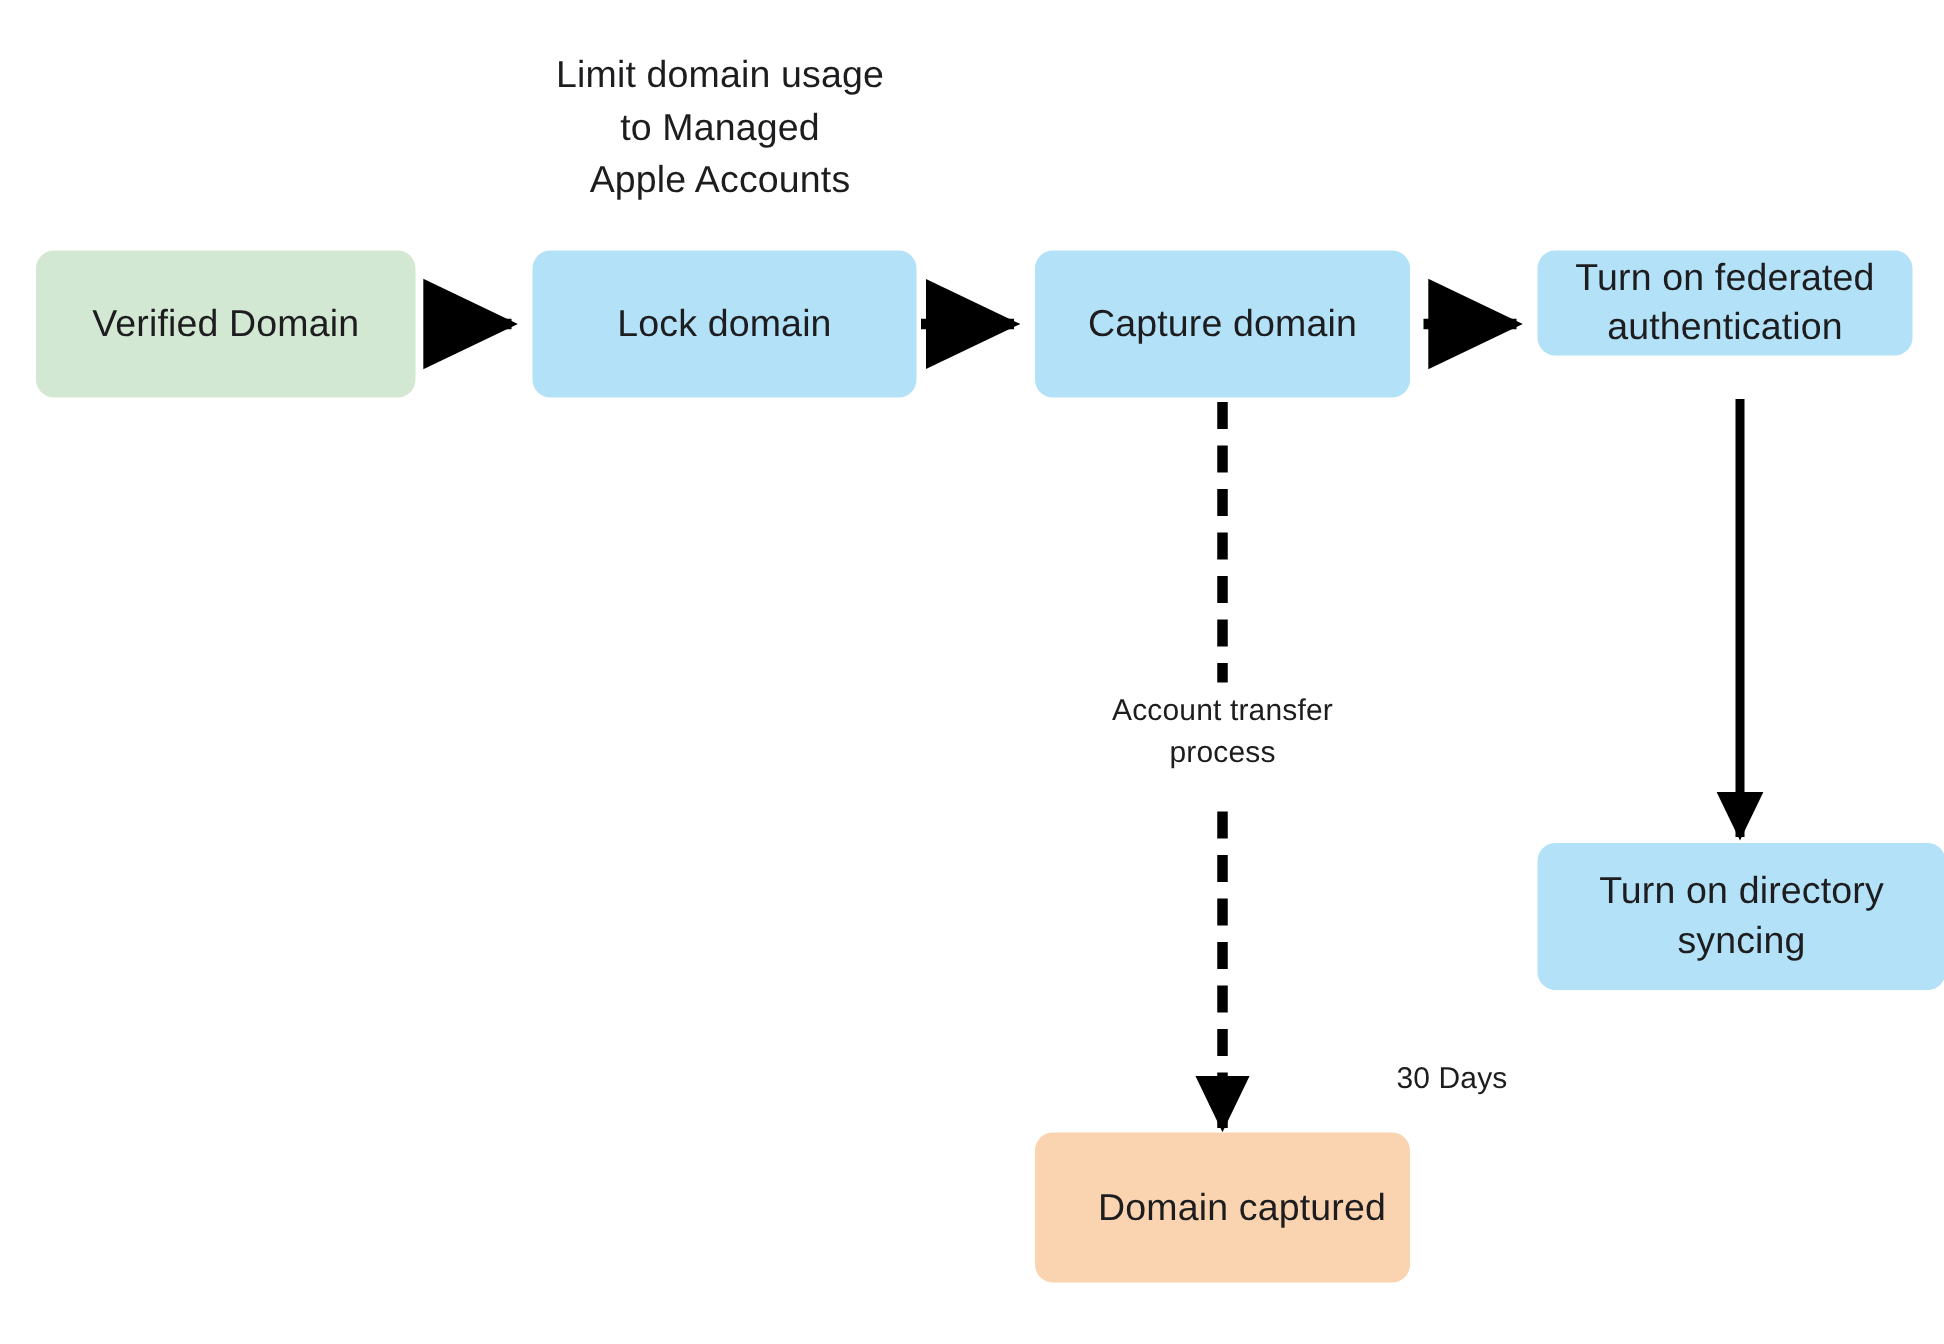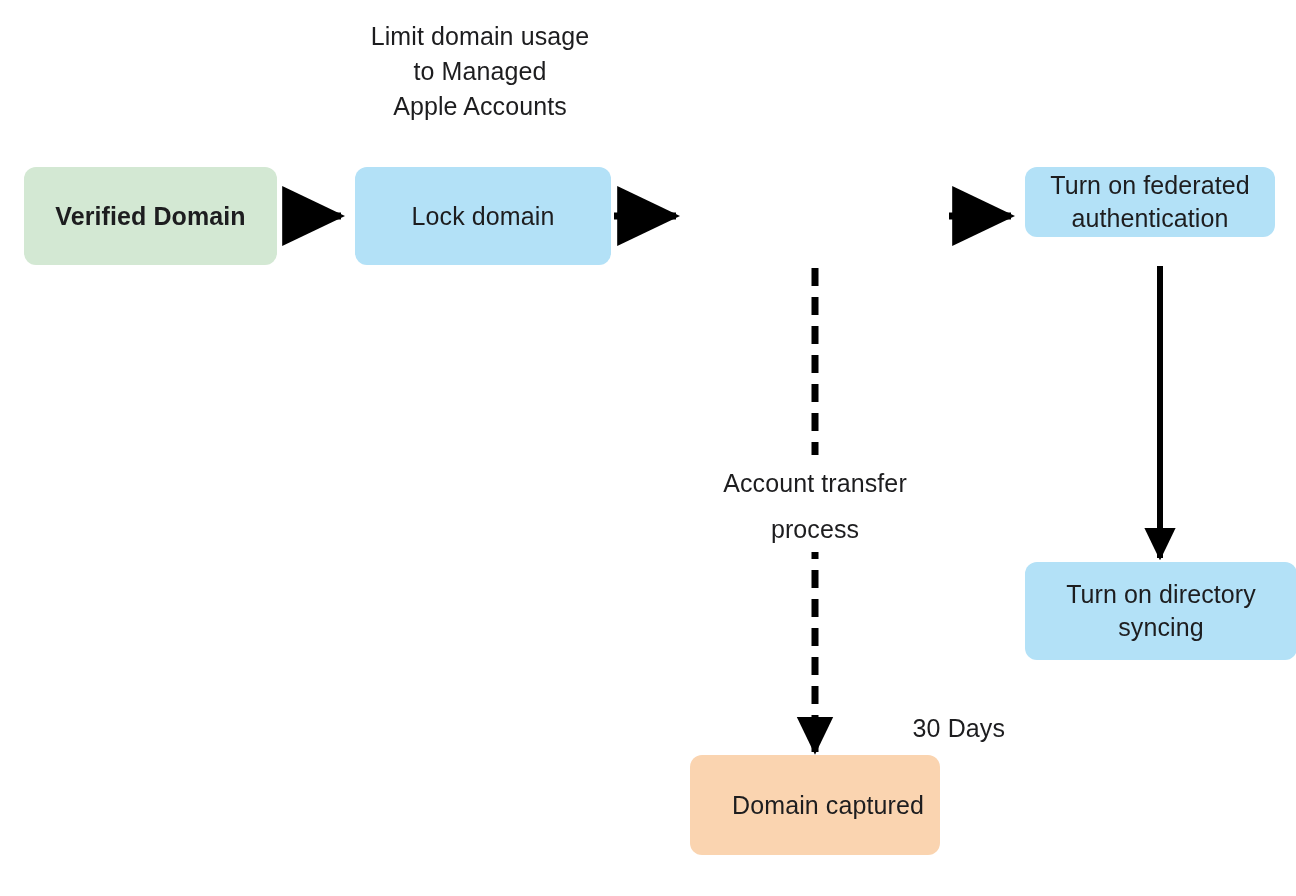--- a/index.html
+++ b/index.html
@@ -61,38 +61,38 @@
     width: 1296px;
     height: 896px;
     pointer-events: none;
   }
 
   
   .edge-label {
     position: absolute;
     text-align: center;
     color: #1d1d1f;
-    font-size: 25px;
-    line-height: 46px;
+    font-size: 20px;
+    line-height: 28px;
     font-weight: 400;
     white-space: pre-line;
     background: #ffffff;
     letter-spacing: 0.1px;
   }
   .edge-label.left-aligned {
     text-align: right;
     background: transparent;
   }
 </style>
 </head>
 <body>
 
 <div id="canvas">
 
-  <div class="caption" style="left:355px; top:19px; width:250px;">Limit domain usage
+  <div class="caption" style="left:355px; top:33px; width:250px;">Limit domain usage
 to Managed
 Apple Accounts</div>
 
 
 
   <svg id="connectors" viewBox="0 0 1296 896">
     <defs>
       <marker id="arrowhead" markerWidth="9" markerHeight="9" refX="8.4" refY="4.5" orient="auto" markerUnits="strokeWidth">
         <path d="M0,0.2 L9,4.5 L0,8.8 Z" fill="#000000"></path>
       </marker>
@@ -112,24 +112,25 @@
     <line x1="815" y1="541" x2="815" y2="752" stroke="#000000" stroke-width="7" stroke-dasharray="18 11" marker-end="url(#arrowhead-wide)"></line>
 
     <line x1="1160" y1="266" x2="1160" y2="558" stroke="#000000" stroke-width="6" marker-end="url(#arrowhead-wide)"></line>
   </svg>
 
   <div class="edge-label" style="left:690px; top:460px; width:250px;">Account transfer
 process</div>
 
   <div class="edge-label left-aligned" style="left:845px; top:705px; width:160px;">30 Days</div>
 
-  <div class="node green" style="left:24px; top:167px; width:253px; height:98px;font-weight:bold;">Verified Domain</div>
+  <div class="node green" style="left:24px; top:167px; width:253px; height:98px;">Verified Domain</div>
 
   <div class="node blue" style="left:355px; top:167px; width:256px; height:98px;">Lock domain</div>
 
+  <div class="node blue" style="left:690px; top:167px; width:250px; height:98px;">Capture domain</div>
 
   <div class="node blue" style="left:1025px; top:167px; width:250px; height:70px;">Turn on federated
 authentication</div>
 
   <div class="node blue" style="left:1025px; top:562px; width:272px; height:98px;">Turn on directory
 syncing</div>
 
   <div class="node orange" style="left:690px; top:755px; width:250px; height:100px;padding-left:36px;">Domain captured</div>
 
 </div>

